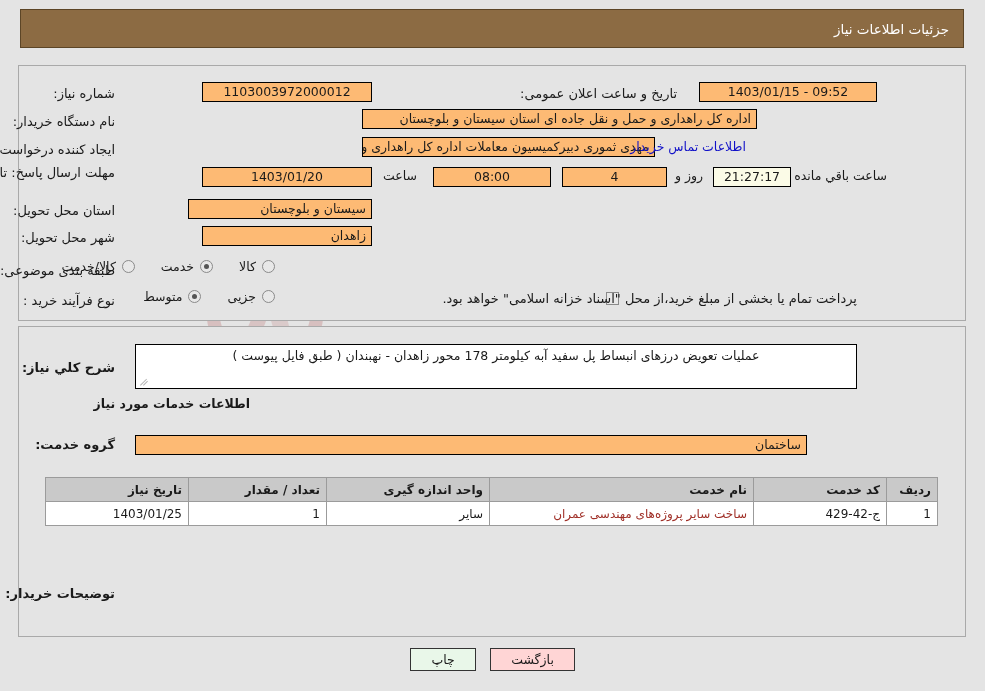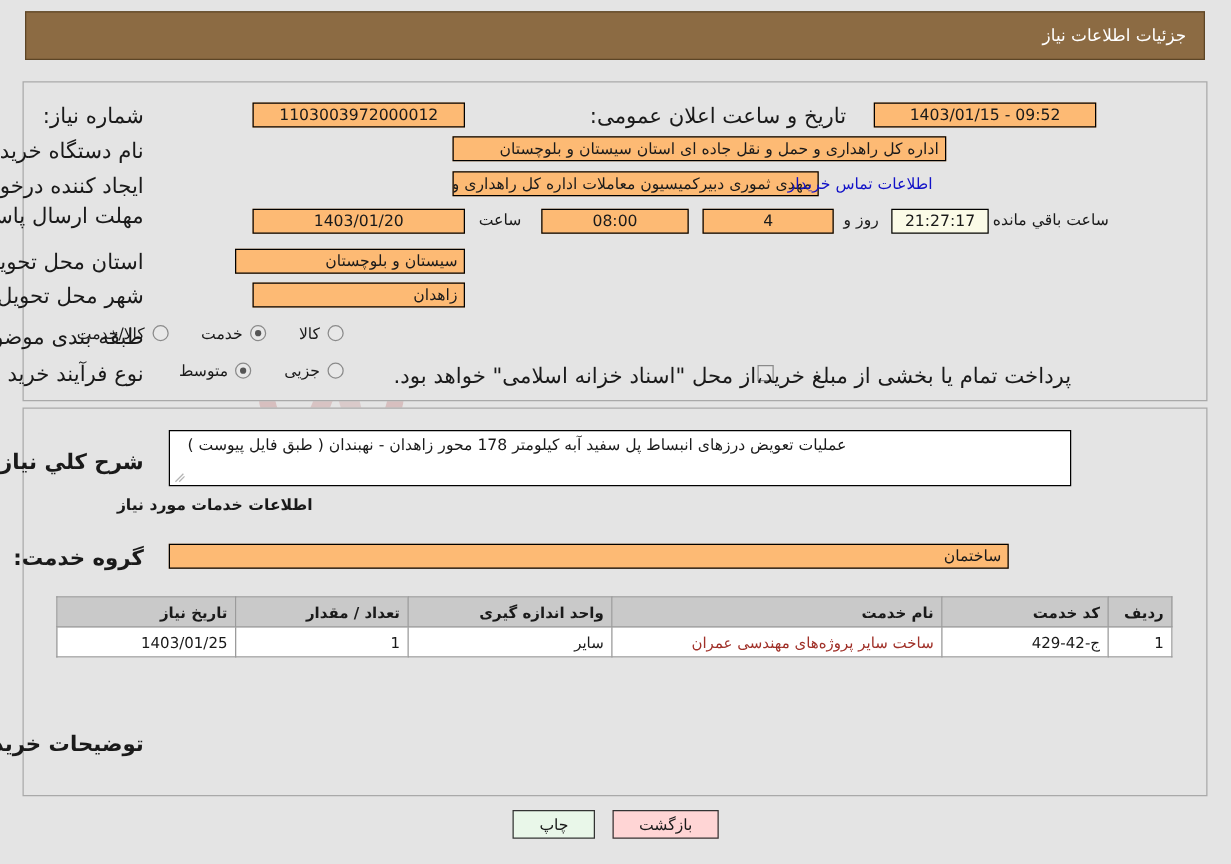--- a/index.html
+++ b/index.html
@@ -81,21 +81,21 @@
   
   .row {
     position: absolute;
     display: flex;
     align-items: center;
     height: 22px;
     white-space: nowrap;
     z-index: 7;
   }
   .lbl {
-    font-size: 17px;
+    font-size: 13px;
     color: #1a1a1a;
     text-align: left;
     white-space: nowrap;
   }
   .lbl-b { font-weight: bold; }
   .box {
     box-sizing: border-box;
     border: 1px solid #000;
     background: #fdba74;
     height: 20px;
@@ -159,21 +159,21 @@
   .ta {
     position: absolute;
     box-sizing: border-box;
     border: 1px solid #000;
     background: #ffffff;
     font-size: 12.5px;
     color: #1a1a1a;
     padding: 3px 14px;
     overflow: hidden;
     z-index: 7;
-    text-align: left;
+    text-align: center;
   }
   .ta .grip {
     position: absolute;
     left: 3px;
     bottom: 2px;
     width: 10px;
     height: 10px;
     opacity: .55;
   }
   .ta .grip::before,

